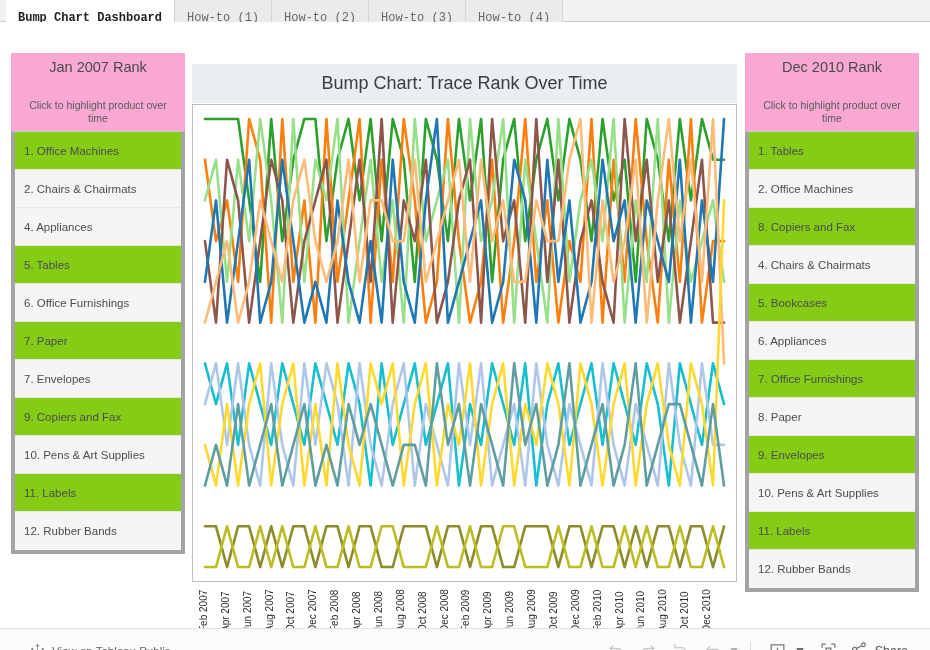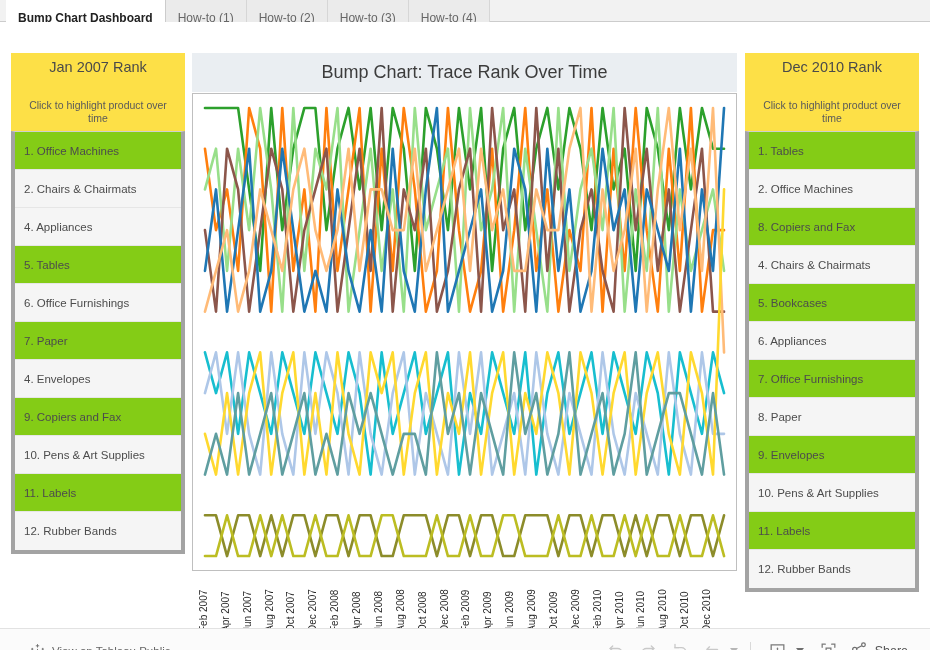--- a/index.html
+++ b/index.html
@@ -22,20 +22,21 @@
   }
   .tab {
     display: flex; align-items: center;
     padding: 18px 12px;
     font-size: 12px;
     color: #666666;
     background: #ebebeb;
     border-right: 1px solid #d6d6d6;
     white-space: nowrap;
     cursor: pointer;
+    font-family: Liberation Mono, monospace;
   }
   .tab.active {
     background: #ffffff;
     color: #222222;
     font-weight: bold;
     border-right: 1px solid #cccccc;
   }
   #tabbar-filler { flex: 1; background: #f2f2f2; border-bottom: 0; }
 
   
@@ -49,21 +50,21 @@
   
   .rank-panel {
     position: absolute;
     top: 31px;
     width: 174px;
   }
   #left-panel  { left: 11px; }
   #right-panel { left: 745px; border-radius: 15px; }
 
   .panel-header {
-    background: #fde047;
+    background: #f9a8d4;
     text-align: center;
     padding: 5px 4px 6px 4px;
   }
   .panel-title {
     font-size: 14.5px;
     color: #4a4a4a;
     line-height: 18px;
   }
   .panel-sub {
     font-size: 10.5px;
@@ -88,21 +89,21 @@
     cursor: pointer;
     border-bottom: 1px solid #e6e6e6;
   }
   .rank-item:last-child { border-bottom: none; }
   .rank-item.alt { background: #f5f5f5; }
 
   
   #chart-panel {
     position: absolute;
     left: 192px;
-    top: 31px;
+    top: 42px;
     width: 545px;
     height: 535px;
   }
   #chart-title-bar {
     background: #eaeef2;
     height: 39px;
     display: flex;
     align-items: center;
     justify-content: center;
   }
@@ -236,21 +237,21 @@
         <div class="rank-item">
           <span>5. Tables</span>
         </div>
         <div class="rank-item alt">
           <span>6. Office Furnishings</span>
         </div>
         <div class="rank-item">
           <span>7. Paper</span>
         </div>
         <div class="rank-item alt">
-          <span>4. Envelopes</span>
+          <span>7. Envelopes</span>
         </div>
         <div class="rank-item">
           <span>9. Copiers and Fax</span>
         </div>
         <div class="rank-item alt">
           <span>10. Pens &amp; Art Supplies</span>
         </div>
         <div class="rank-item">
           <span>11. Labels</span>
         </div>

